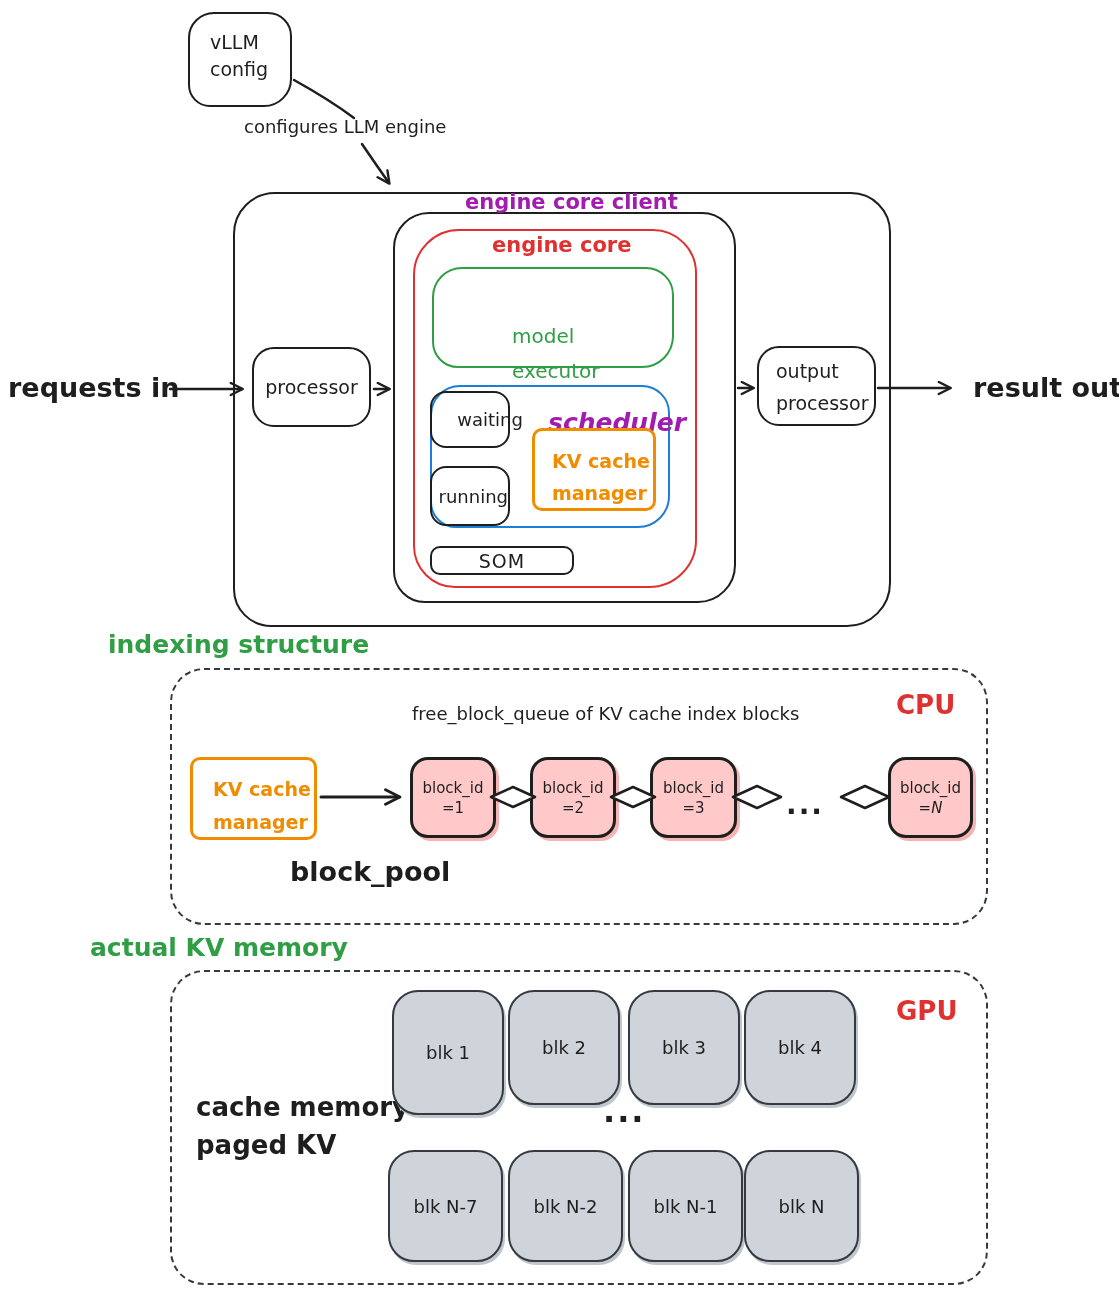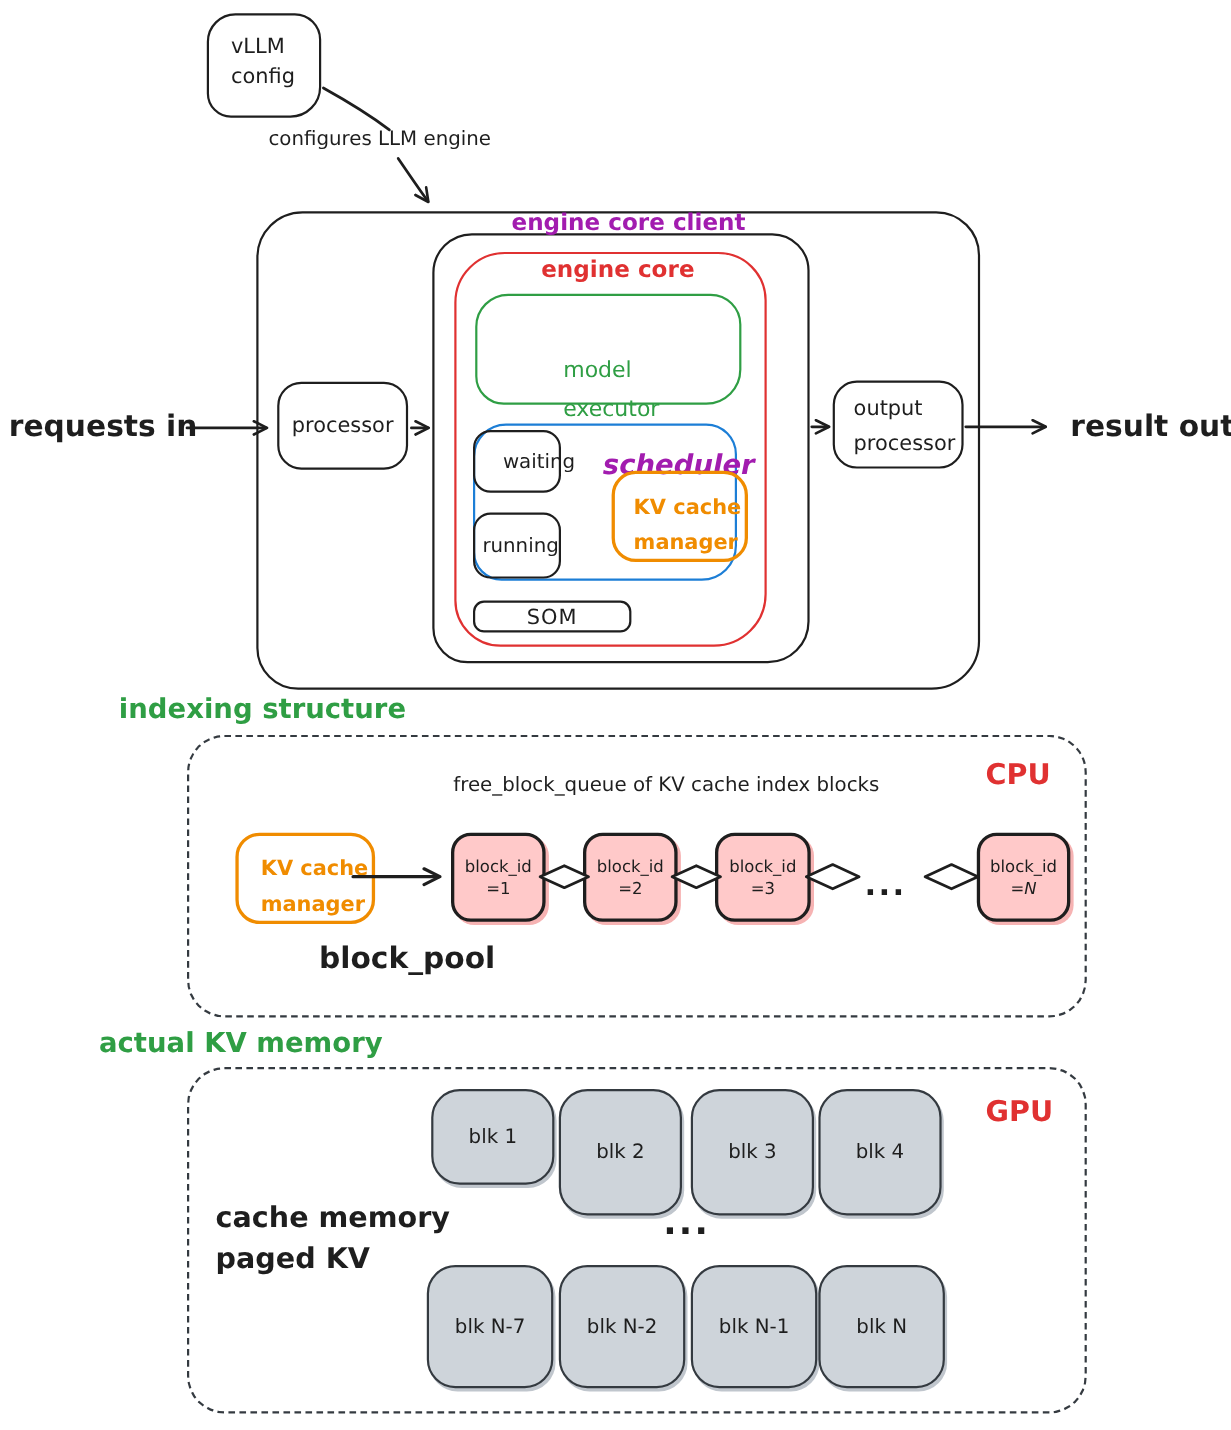--- a/index.html
+++ b/index.html
@@ -22,21 +22,21 @@
     background:#ffc9c9; box-shadow:3px 3px 0 #f6b3b3;
     display:flex; flex-direction:column; align-items:center; justify-content:center;
   }
   .pinkblk .t1 { font-size:15px; line-height:20px; }
   .pinkblk .t2 { font-size:15px; line-height:20px; }
   .grayblk {
     position:absolute; border:2.5px solid #343a40; border-radius:26px;
     background:#ced4da; box-shadow:2px 3px 0 #c0c6cd;
     display:flex; align-items:center; justify-content:center; font-size:18px;
   }
-  .orangebox { position:absolute; border:3px solid #f08c00; border-radius:22px; background:transparent;margin-left:24px; }
+  .orangebox { position:absolute; border:3px solid #f08c00; border-radius:10px; background:transparent; }
   svg.overlay { position:absolute; left:0; top:0; pointer-events:none; }
 </style>
 </head>
 <body>
 
 <div class="canvas">
 
   <div class="box lines" style="left:188px; top:12px; width:104px; height:95px; border-radius:26px 24px 28px 22px; padding:15px 0 0 20px; font-size:19px; line-height:27px;">
     <span>vLLM</span>
     <span>config</span>
@@ -123,21 +123,21 @@
   <div class="lbl green" style="left:90px; top:933px; font-size:25px;">actual KV memory</div>
 
   <div class="dashedbox" style="left:170px; top:970px; width:818px; height:315px;"></div>
   <div class="lbl red" style="left:896px; top:996px; font-size:26px;">GPU</div>
 
   <div class="lbl lines" style="left:196px; top:1088px; font-size:26px; font-weight:600; line-height:38px;">
     <span>cache memory</span>
     <span>paged KV</span>
   </div>
 
-  <div class="grayblk" style="left:392px; top:990px; width:112px; height:87px;">
+  <div class="grayblk" style="left:392px; top:990px; width:112px; height:125px;">
     <span>blk 1</span>
   </div>
   <div class="grayblk" style="left:508px; top:990px; width:112px; height:115px;">
     <span>blk 2</span>
   </div>
   <div class="grayblk" style="left:628px; top:990px; width:112px; height:115px;">
     <span>blk 3</span>
   </div>
   <div class="grayblk" style="left:744px; top:990px; width:112px; height:115px;">
     <span>blk 4</span>

